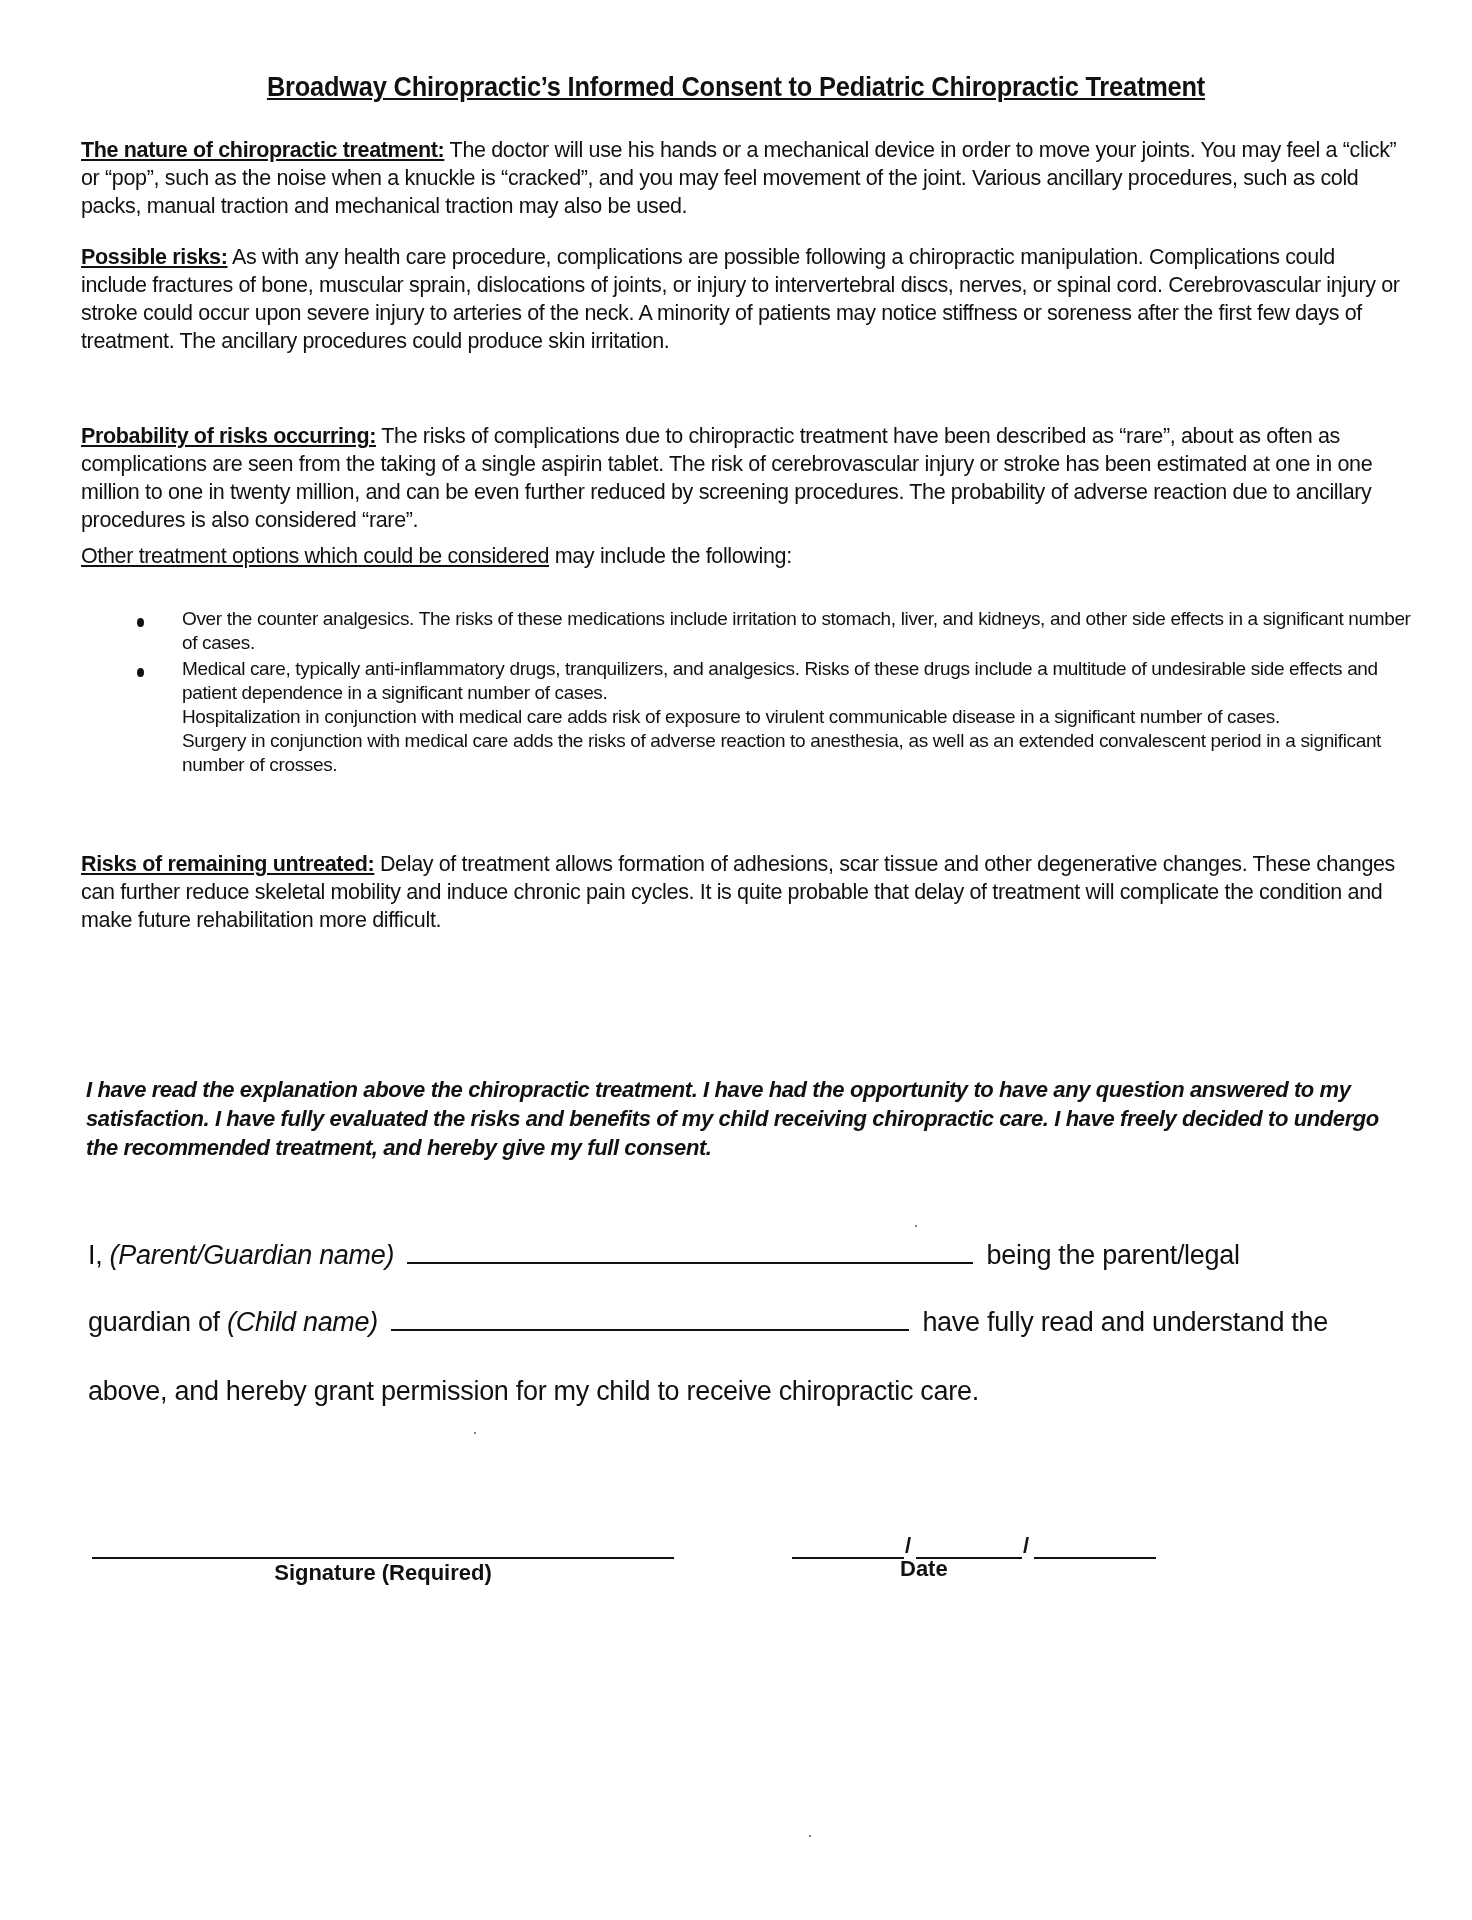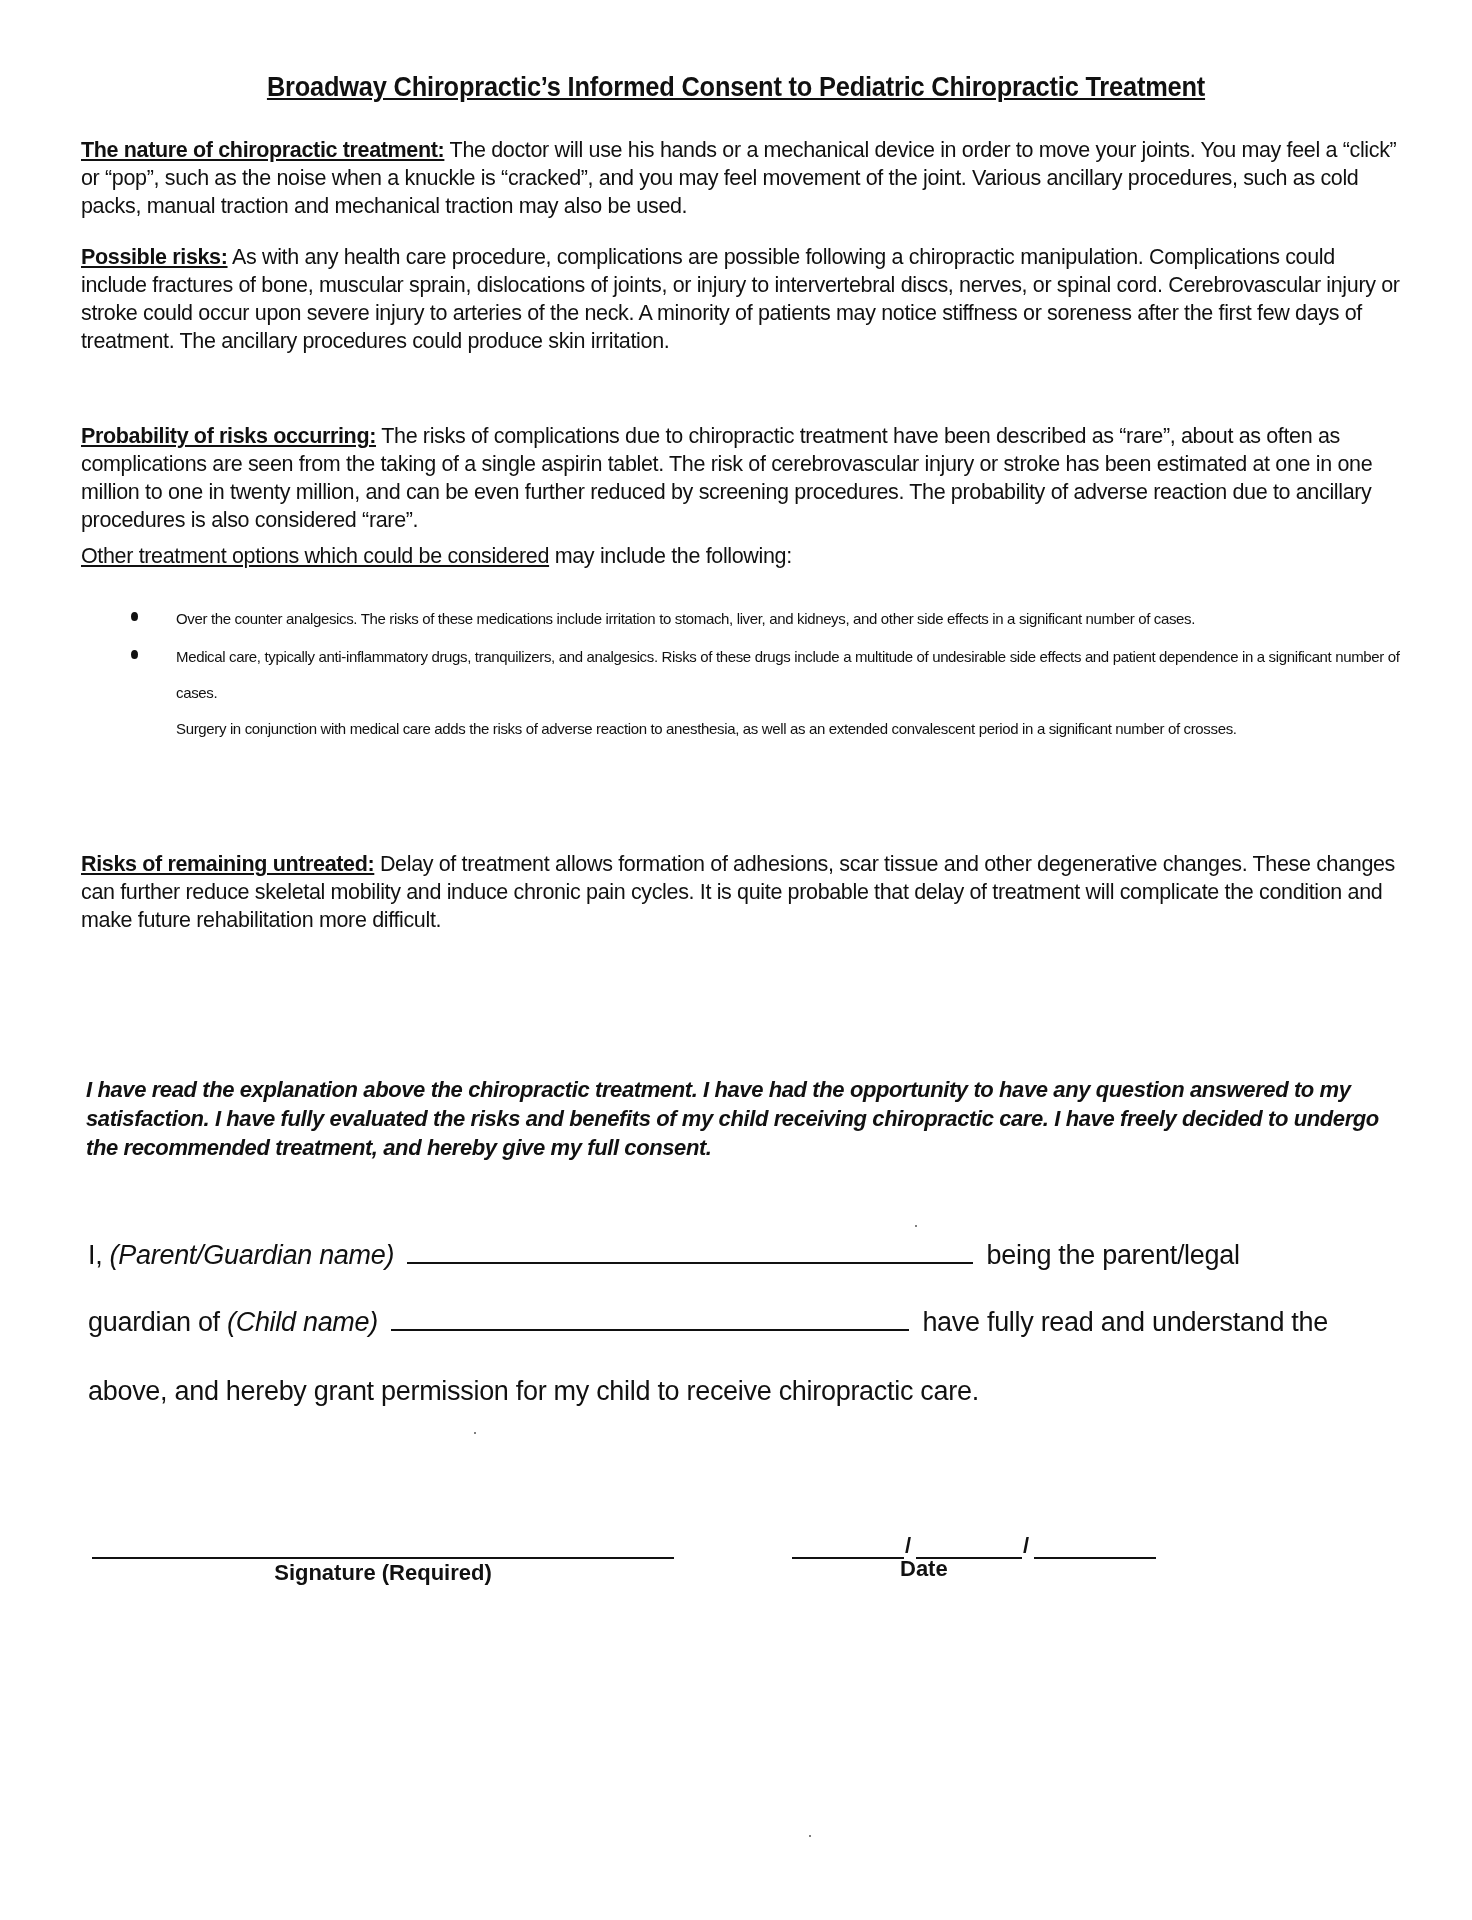--- a/index.html
+++ b/index.html
@@ -44,24 +44,24 @@
       text-decoration: underline;
     }
     .para .plain-u {
       text-decoration: underline;
     }
     .bullets {
       position: absolute;
       left: 120px;
       top: 595px;
       width: 1280px;
-      font-size: 15px;
-      line-height: 36px;
+      font-size: 19px;
+      line-height: 24px;
       letter-spacing: -0.35px;
-      margin: 6px;
+      margin: 12px;
       padding: 0;
       list-style: none;
     }
     .bullets li {
       position: relative;
       padding-left: 50px;
       margin-bottom: 2px;
     }
     .bullets .dot {
       position: absolute;
@@ -175,20 +175,21 @@
   </div>
 
   <ul class="bullets">
     <li>
       <span class="dot"></span>
       <span>Over the counter analgesics. The risks of these medications include irritation to stomach, liver, and kidneys, and other side effects in a significant number of cases.</span>
     </li>
     <li>
       <span class="dot"></span>
       <span class="sub">Medical care, typically anti-inflammatory drugs, tranquilizers, and analgesics. Risks of these drugs include a multitude of undesirable side effects and patient dependence in a significant number of cases.</span>
+      <span class="sub">Hospitalization in conjunction with medical care adds risk of exposure to virulent communicable disease in a significant number of cases.</span>
       <span class="sub">Surgery in conjunction with medical care adds the risks of adverse reaction to anesthesia, as well as an extended convalescent period in a significant number of crosses.</span>
     </li>
   </ul>
 
   <div class="para" style="top:850px;">
     <span class="label">Risks of remaining untreated:</span><span> Delay of treatment allows formation of adhesions, scar tissue and other degenerative changes. These changes can further reduce skeletal mobility and induce chronic pain cycles. It is quite probable that delay of treatment will complicate the condition and make future rehabilitation more difficult.</span>
   </div>
 
 
   <div class="statement">I have read the explanation above the chiropractic treatment. I have had the opportunity to have any question answered to my satisfaction. I have fully evaluated the risks and benefits of my child receiving chiropractic care. I have freely decided to undergo the recommended treatment, and hereby give my full consent.</div>

